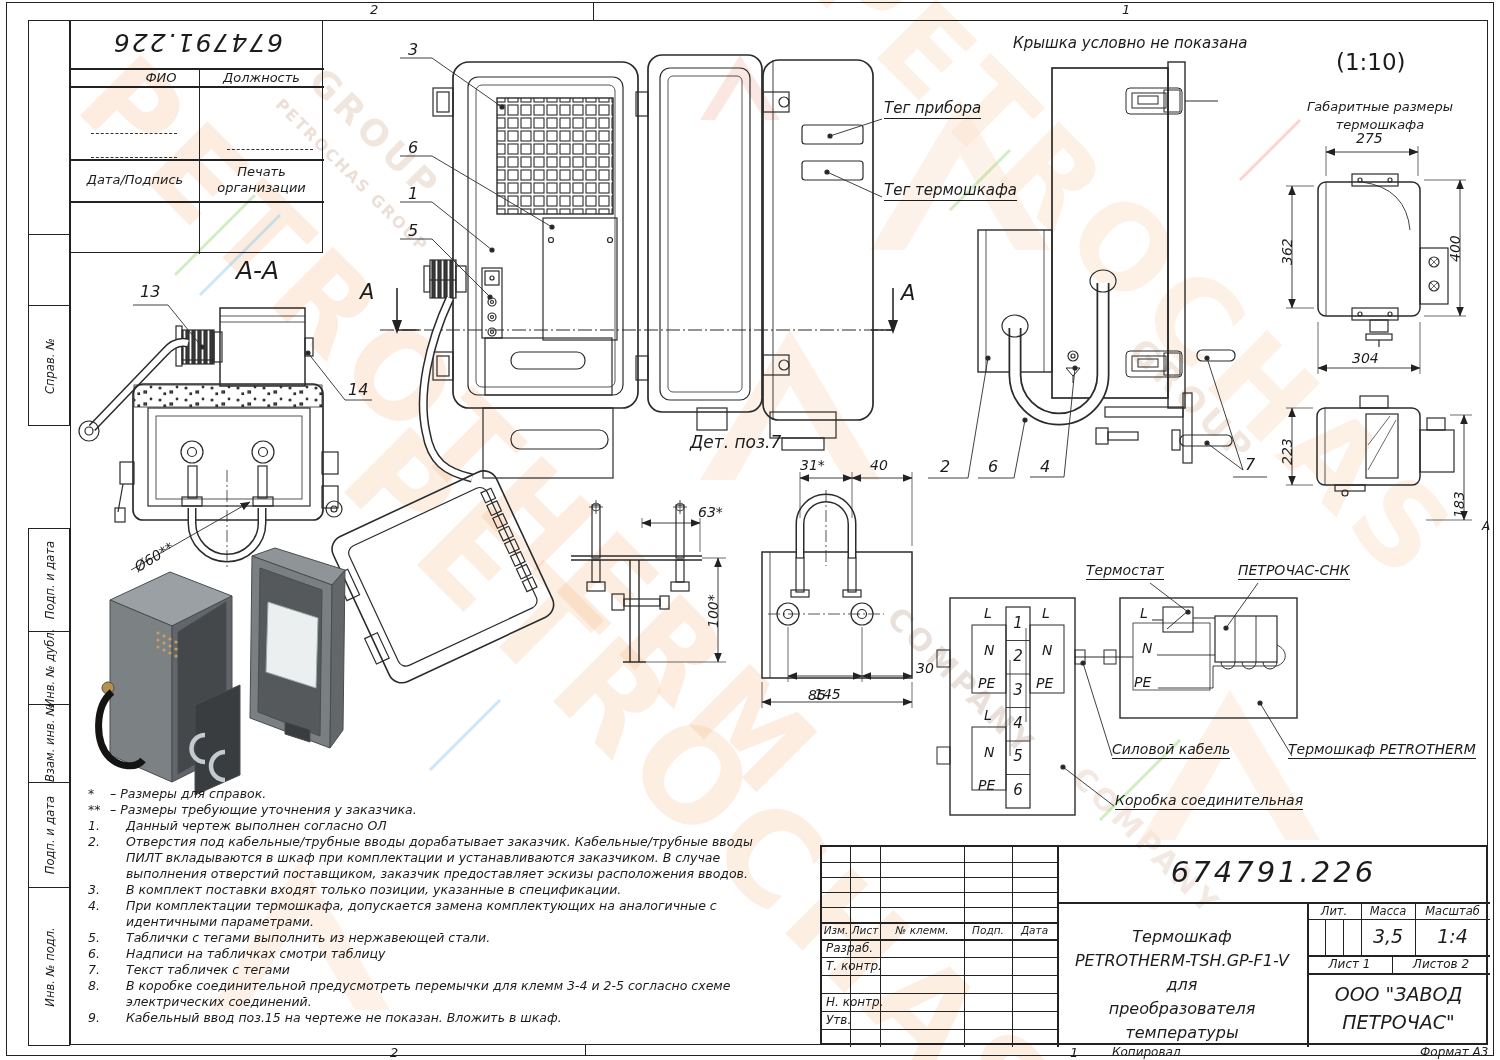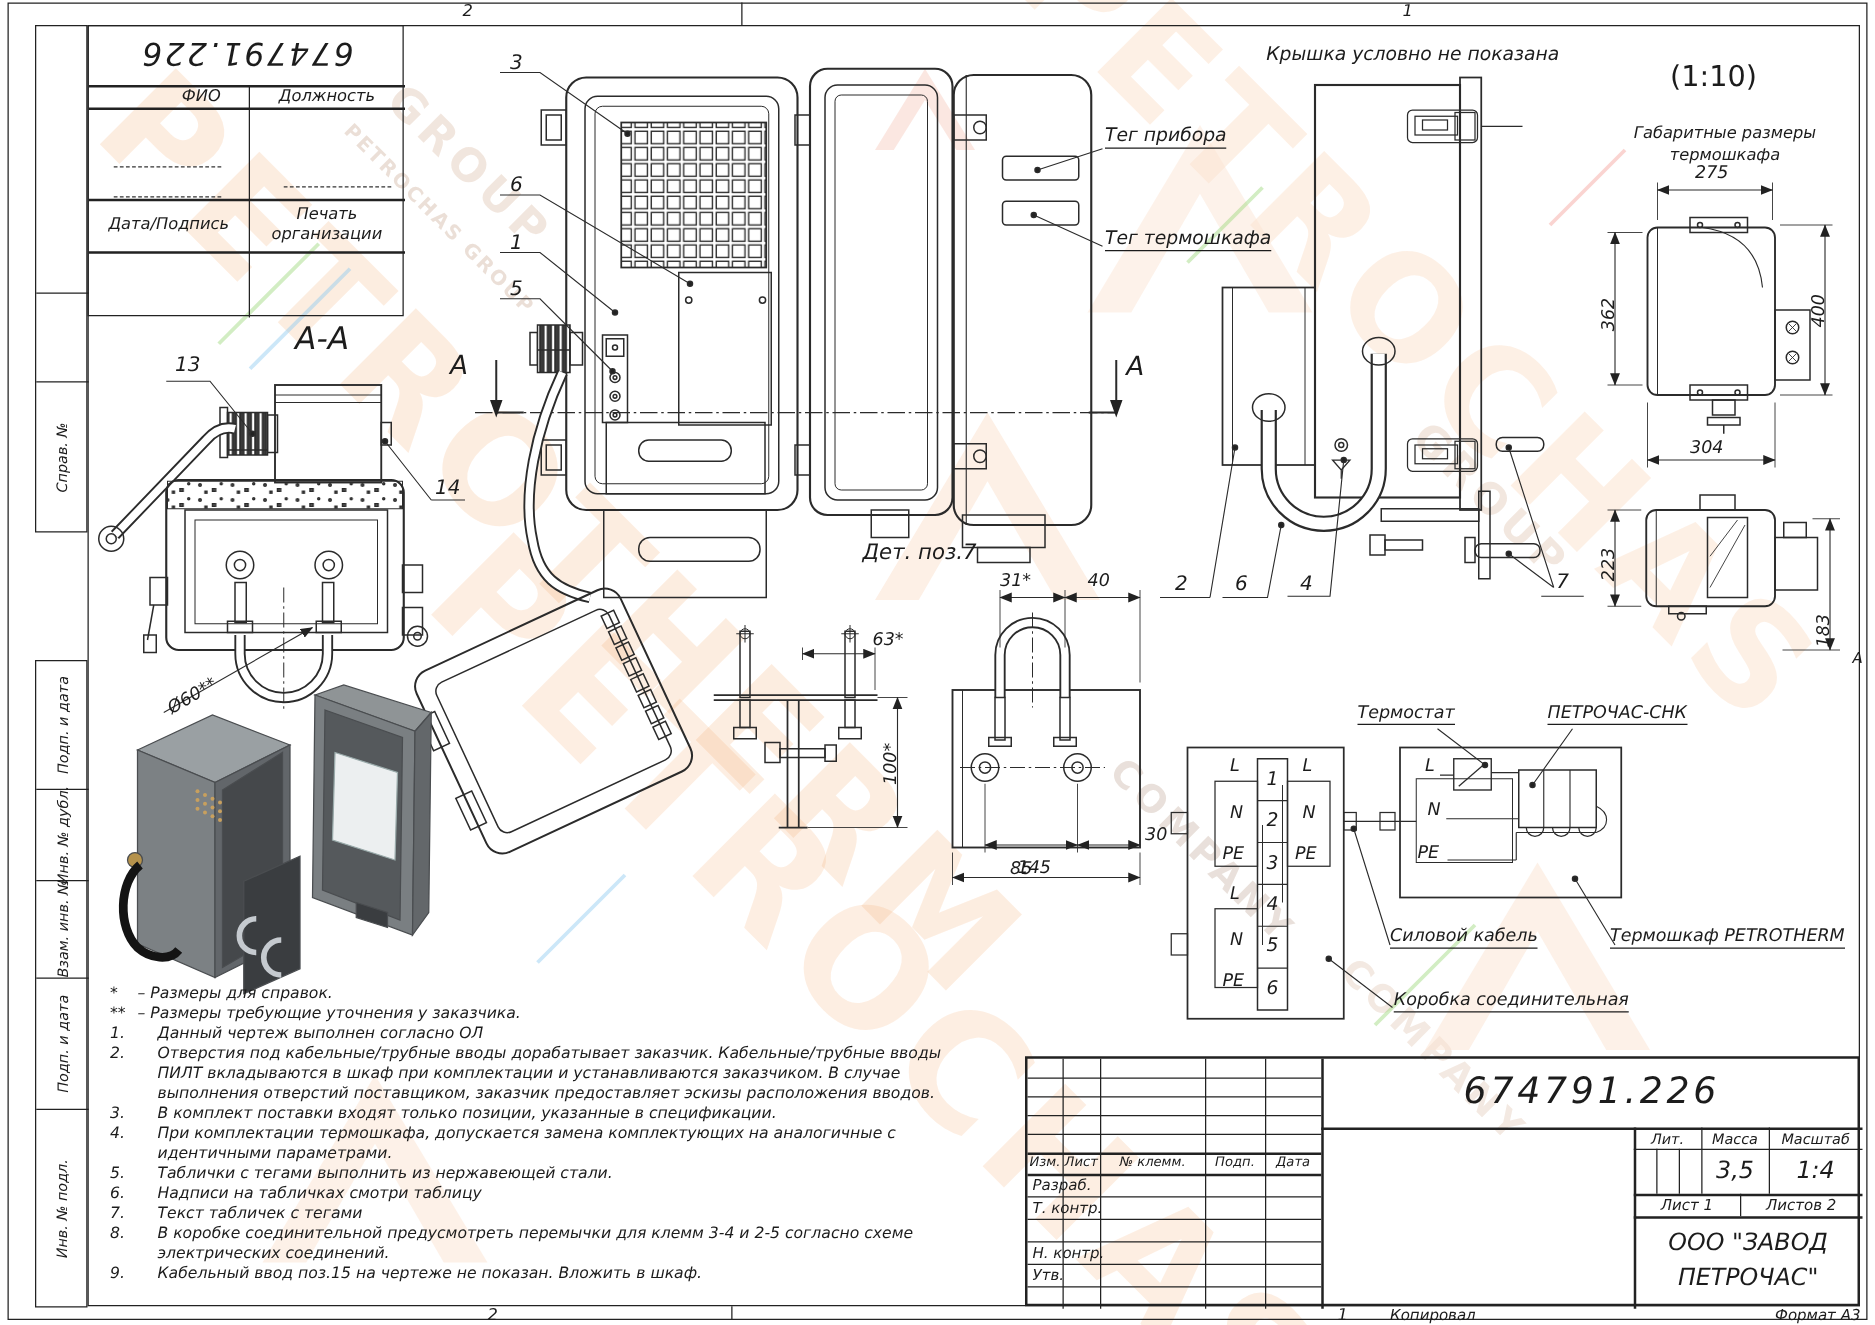--- a/index.html
+++ b/index.html
@@ -594,20 +594,25 @@
       <div class="lbl c" style="left:235px;top:10px;width:433px;font-size:29px;letter-spacing:3px;">674791.226</div>
       <div class="lbl c" style="left:0;top:78px;width:28px;font-size:10.5px;">Изм.</div>
       <div class="lbl c" style="left:28px;top:78px;width:30px;font-size:10.5px;">Лист</div>
       <div class="lbl c" style="left:58px;top:78px;width:84px;font-size:10.5px;">№ клемм.</div>
       <div class="lbl c" style="left:142px;top:78px;width:48px;font-size:10.5px;">Подп.</div>
       <div class="lbl c" style="left:190px;top:78px;width:45px;font-size:10.5px;">Дата</div>
       <div class="lbl" style="left:4px;top:95px;font-size:12px;">Разраб.</div>
       <div class="lbl" style="left:4px;top:113px;font-size:12px;">Т. контр.</div>
       <div class="lbl" style="left:4px;top:149px;font-size:12px;">Н. контр.</div>
       <div class="lbl" style="left:4px;top:167px;font-size:12px;">Утв.</div>
+      <div class="lbl c" style="left:238px;top:78px;width:244px;font-size:16px;white-space:normal;line-height:1.5;">
+        <span style="display:block;">Термошкаф</span>
+        <span style="display:block;">PETROTHERM-TSH.GP-F1-V для</span>
+        <span style="display:block;">преобразователя температуры</span>
+      </div>
       <div class="lbl c" style="left:485px;top:58px;width:54px;font-size:11.5px;font-style:italic;">Лит.</div>
       <div class="lbl c" style="left:539px;top:58px;width:54px;font-size:11.5px;">Масса</div>
       <div class="lbl c" style="left:593px;top:58px;width:75px;font-size:11.5px;">Масштаб</div>
       <div class="lbl c" style="left:539px;top:80px;width:54px;font-size:19px;">3,5</div>
       <div class="lbl c" style="left:593px;top:80px;width:75px;font-size:19px;">1:4</div>
       <div class="lbl c" style="left:485px;top:111px;width:85px;font-size:12px;">Лист 1</div>
       <div class="lbl c" style="left:570px;top:111px;width:98px;font-size:12px;">Листов 2</div>
       <div class="lbl c" style="left:485px;top:134px;width:183px;font-size:19px;white-space:normal;line-height:1.45;">
         <span style="display:block;">ООО "ЗАВОД</span>
         <span style="display:block;">ПЕТРОЧАС"</span>

